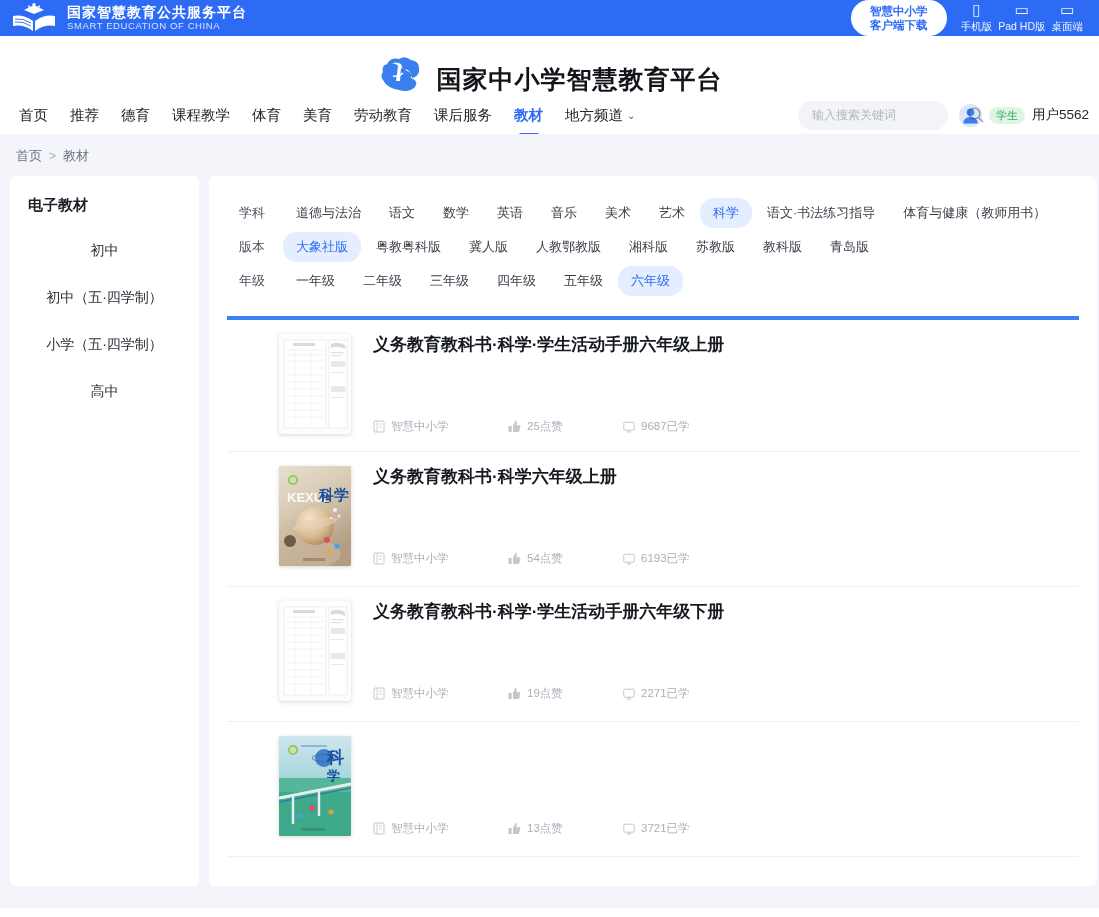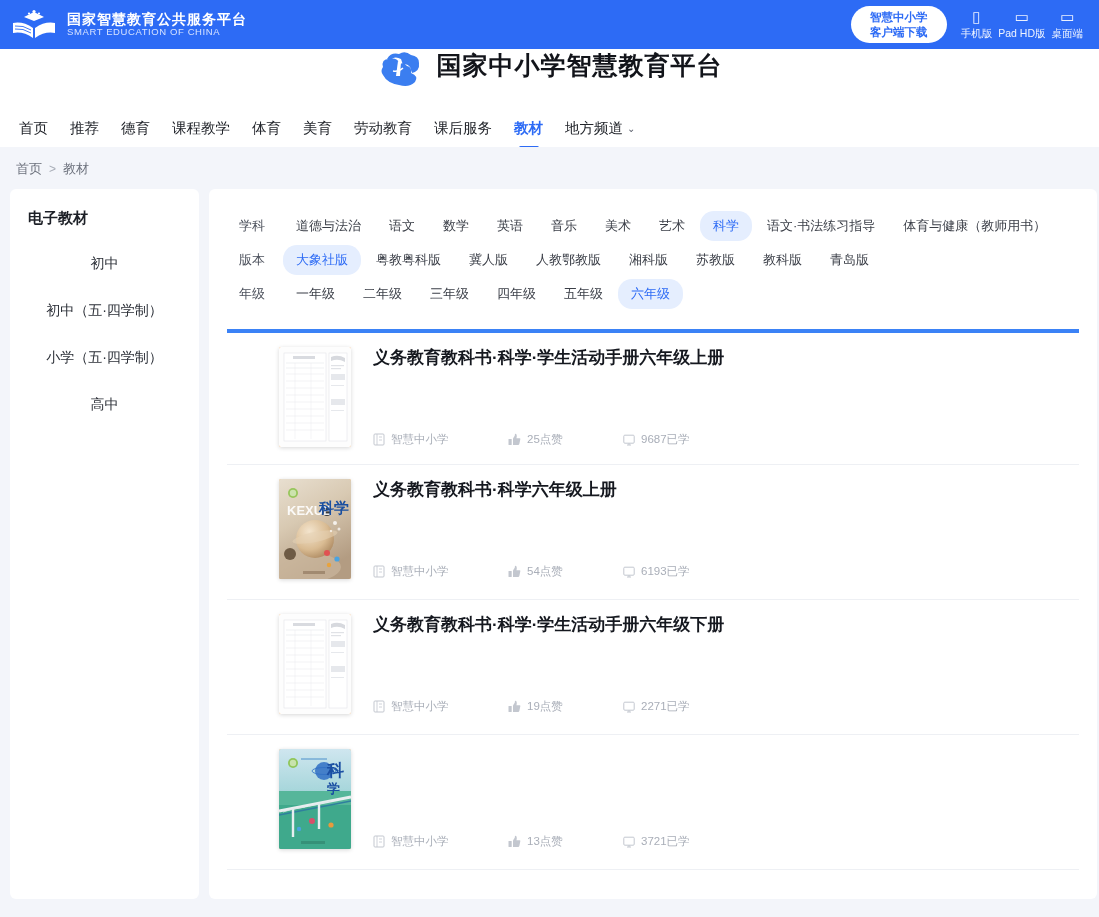--- a/index.html
+++ b/index.html
@@ -5,21 +5,21 @@
   * { box-sizing: border-box; margin: 0; padding: 0; }
   html, body {
     width: 1099px; height: 917px;
     font-family: "Liberation Sans", "DejaVu Sans", sans-serif;
     background: #ffffff;
     overflow: hidden;
   }
 
   
   .topbar {
-    height: 49px; background: #2d6bf5;
+    height: 36px; background: #2d6bf5;
     display: flex; align-items: center; justify-content: space-between;
     padding: 0 16px 0 10px; position: relative;
   }
   .topbar-left { display: flex; align-items: center; gap: 9px; }
   .gov-logo { width: 48px; height: 32px; position: relative; flex: 0 0 auto; }
   .gov-logo svg { display: block; }
   .gov-text { display: flex; flex-direction: column; justify-content: center; line-height: 1.15; }
   .gov-text .cn { color: #fff; font-size: 14px; letter-spacing: 1px; font-weight: 600; }
   .gov-text .en { color: #d6e2ff; font-size: 9.5px; letter-spacing: 0.6px; }
 
@@ -31,21 +31,21 @@
     min-width: 96px;
   }
   .plat-icons { display: flex; align-items: flex-end; gap: 6px; }
   .plat { display: flex; flex-direction: column; align-items: center; gap: 2px; cursor: pointer; }
   .plat .glyph { color: #eaf0ff; font-size: 15px; line-height: 16px; }
   .plat .lbl { color: #eef3ff; font-size: 10.5px; white-space: nowrap; }
 
   
   .logoband {
     height: 60px; background: #fff;
-    display: flex; align-items: flex-start; justify-content: center; gap: 12px;
+    display: flex; align-items: flex-end; justify-content: center; gap: 12px;
   }
   .cloud-mark { width: 48px; height: 42px; }
   .site-title { font-size: 25px; font-weight: 700; color: #12141a; letter-spacing: 1px; }
 
   
   .navbar {
     height: 38px; background: #fff; display: flex; align-items: center;
     padding: 0 10px 0 8px; position: relative; gap: 0;
   }
   .nav-items { display: flex; align-items: center; }
@@ -232,20 +232,41 @@
       </div>
     <div class="nav-item active">
         <span>教材</span>
       </div>
     <div class="nav-item">
       <span>地方频道</span>
       <span class="nav-caret">⌄</span>
     </div>
   </div>
 
+  <div class="nav-right">
+    <div class="searchbox">
+      <input type="text" placeholder="输入搜索关键词" style="">
+      <span class="search-ic">
+        <svg viewBox="0 0 18 18" width="18" height="18">
+          <circle cx="7.5" cy="7.5" r="5.4" stroke="#3d4250" stroke-width="1.4" fill="none"></circle>
+          <line x1="11.4" y1="11.4" x2="16" y2="16" stroke="#3d4250" stroke-width="1.4"></line>
+        </svg>
+      </span>
+    </div>
+    <div class="user-wrap">
+      <span class="avatar">
+        <svg viewBox="0 0 23 23" width="23" height="23">
+          <circle cx="11.5" cy="8.3" r="3.8" fill="#3b7ef0"></circle>
+          <path d="M4.4 19.5 Q4.4 13 11.5 13 Q18.6 13 18.6 19.5 Z" fill="#3b7ef0"></path>
+        </svg>
+      </span>
+      <span class="role-badge">学生</span>
+      <span class="user-name">用户5562</span>
+    </div>
+  </div>
 </div>
 
 <div class="page">
   <div class="crumb">
     <span class="c-item">首页</span>
     <span class="c-sep">&gt;</span>
     <span class="c-item">教材</span>
   </div>
 
   <div class="layout">

